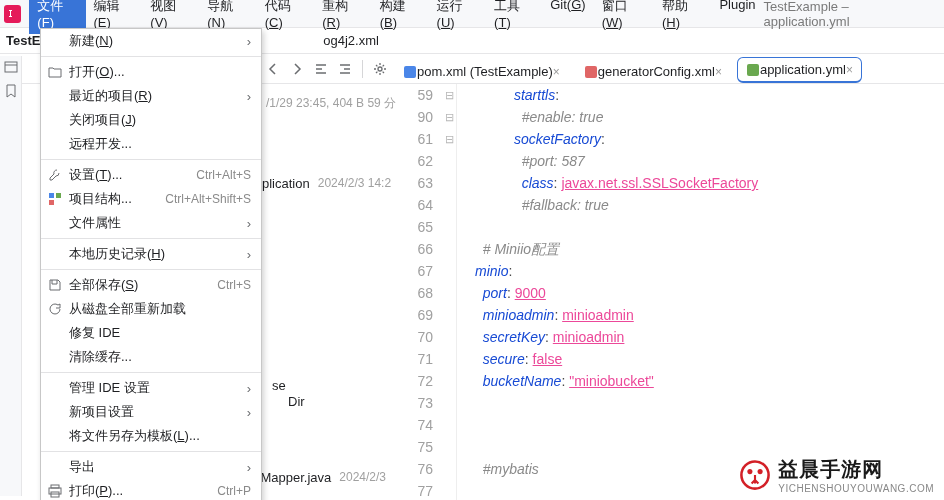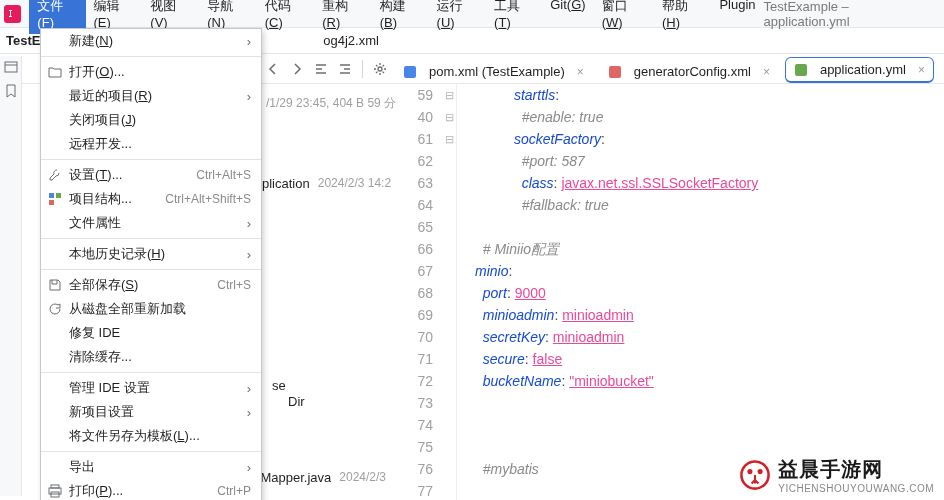--- a/index.html
+++ b/index.html
@@ -31,21 +31,21 @@
   .dd-sep { height:1px; background:#e2e2e4; margin:3px 0; }
   .dd-item .ul { text-decoration: underline; }
 
   .peek-tree { position:absolute; left:262px; top:80px; width:130px; font-size:13px; color:#1e1f22; }
   .peek-row { height:22px; display:flex; align-items:center; gap:4px; white-space:nowrap; }
   .peek-row .meta { color:#a0a0a0; font-size:12px; margin-left:4px; }
   .folder-ic { color:#6b6d70; width:14px; text-align:center; }
   .file-ic { color:#e09b3d; }
 
   .tabs { position:absolute; left:394px; top:55px; height:28px; display:flex; align-items:flex-end; gap:6px; }
-  .tab { display:flex; align-items:center; gap:12px; padding:4px 8px; font-size:13px; border:1px solid transparent; border-bottom:none; background:#fff; }
+  .tab { display:flex; align-items:center; gap:0; padding:4px 8px; font-size:13px; border:1px solid transparent; border-bottom:none; background:#fff; }
   .tab.active { border-color:#3874d7; border-bottom:2px solid #3874d7;border-radius:6px; }
   .tab .tab-ic { width:14px;height:14px;display:inline-flex;align-items:center;justify-content:center; }
   .tab .close-x { color:#9a9a9a; font-size:12px; }
 
   .editor { position:absolute; left:397px; top:84px; right:0; bottom:0; display:flex; font-family:"JetBrains Mono","Consolas",monospace; font-size:14px; }
   .gutter-nums { width:46px; text-align:right; padding-right:10px; color:#a0a0a0; line-height:22px; }
   .fold-col { width:14px; border-right:1px solid #eee; line-height:22px; position:relative; }
   .fold-mark { color:#b8b8b8; font-size:11px; text-align:center; }
   .code-col { flex:1; line-height:22px; padding-left:18px; }
   .code-line { white-space:pre; height:22px; }
@@ -301,21 +301,21 @@
         </svg>
       </span>
       <span>application.yml</span>
       <span class="close-x">×</span>
     </div>
   </div>
 
 <div class="editor">
   <div class="gutter-nums" id="linenums">
       <div>59</div>
-      <div>40</div>
+      <div>90</div>
       <div>61</div>
       <div>62</div>
       <div>63</div>
       <div>64</div>
       <div>65</div>
       <div>66</div>
       <div>67</div>
       <div>68</div>
       <div>69</div>
       <div>70</div>

